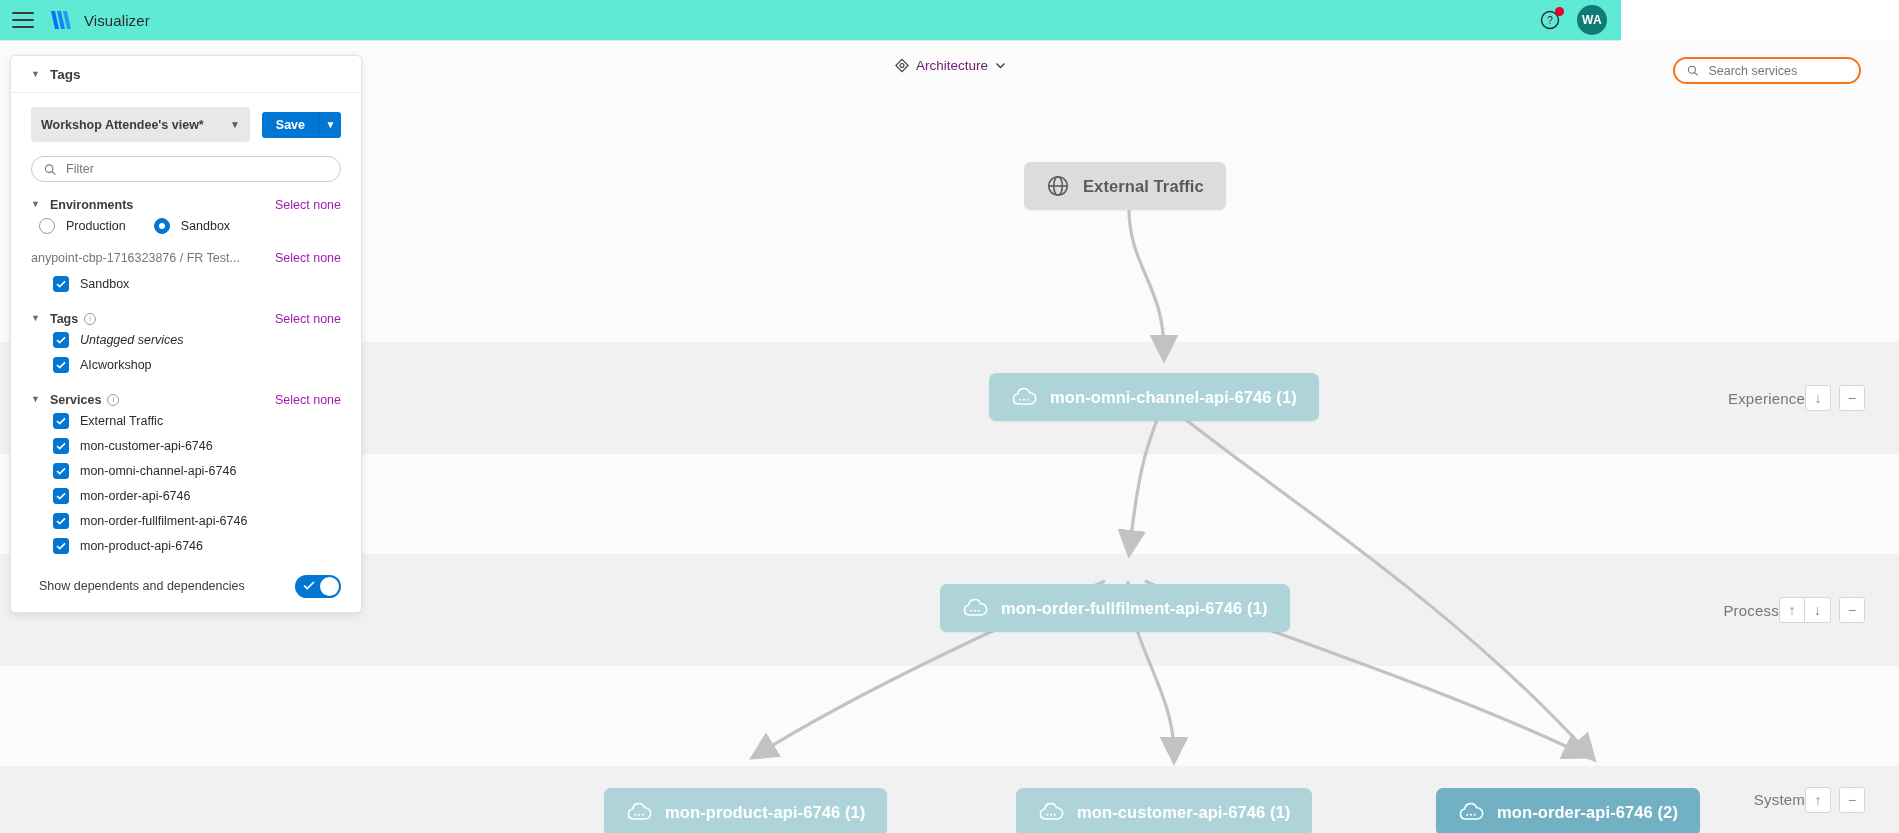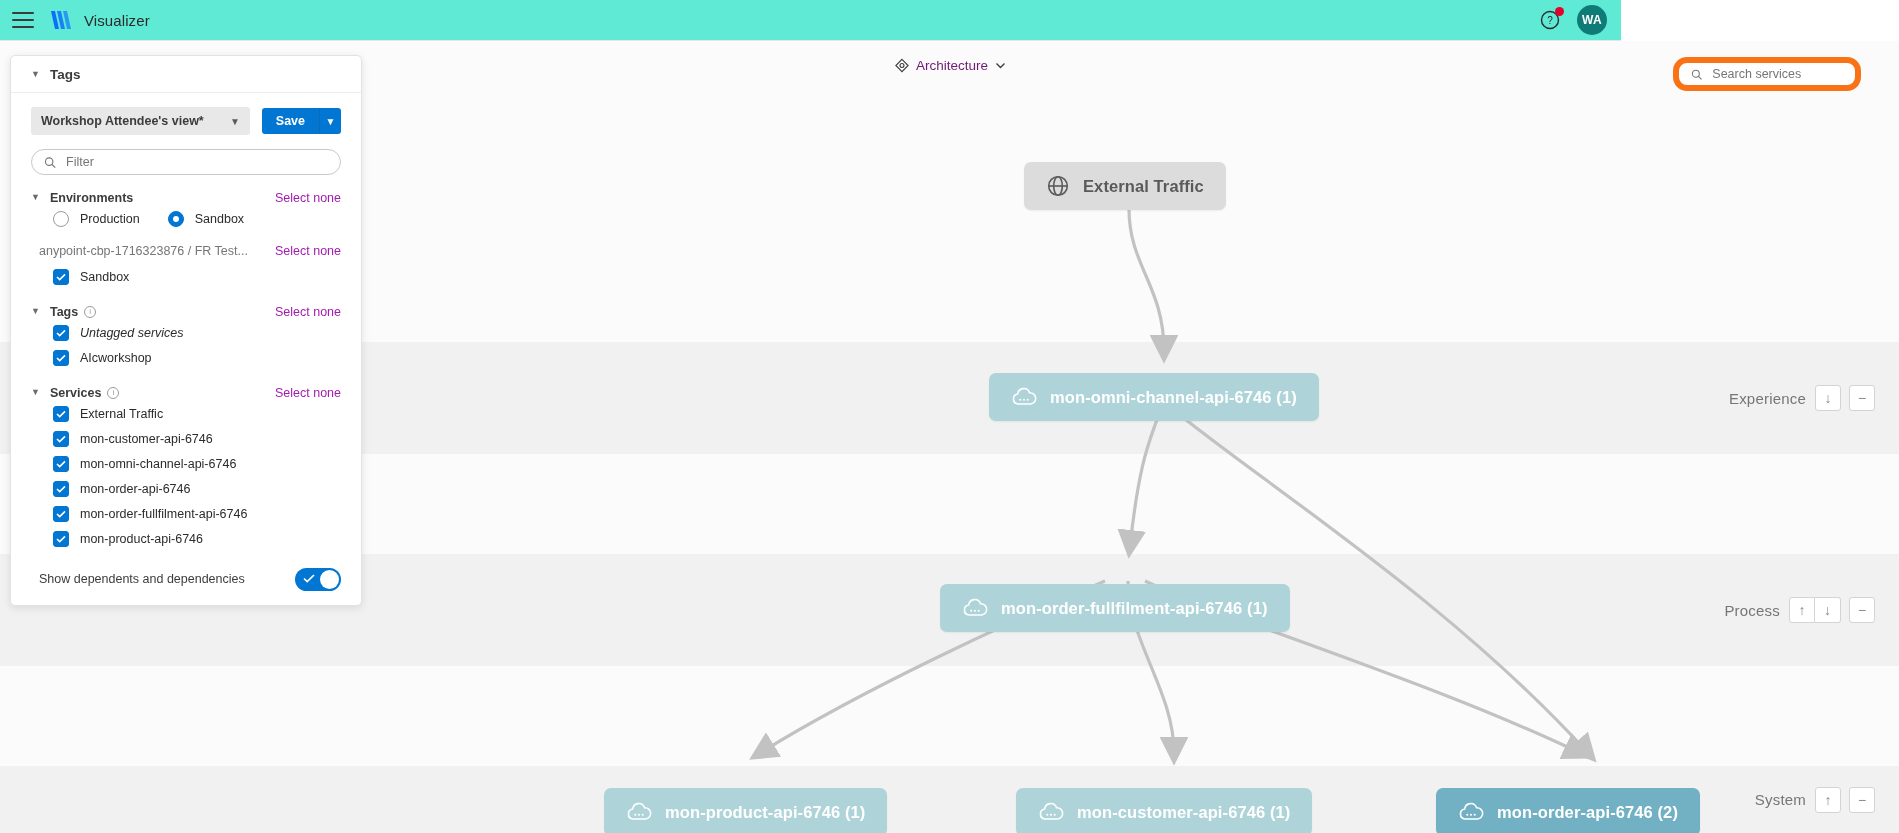--- a/index.html
+++ b/index.html
@@ -62,21 +62,21 @@
     position: absolute; left: 0; width: 1899px;
     background: #f1f1f1;
   }
   .band-exp  { top: 301px; height: 112px; }
   .band-proc { top: 513px; height: 112px; }
   .band-sys  { top: 725px; height: 67px; }
 
   .band-label {
     position: absolute; right: 0; top: 0; height: 100%;
     display: flex; align-items: center; justify-content: flex-start;
-    gap: 9px; padding-right: 24px;
+    padding-right: 34px;
     pointer-events: none;
   }
   .band-label .lbl {
     font-size: 15px; color: #767676; letter-spacing: .2px;
   }
   .band-btns { display: flex; gap: 8px; pointer-events: auto; }
   .lbtn {
     width: 26px; height: 26px;
     background: #ffffff; border: 1px solid #d4d4d4; border-radius: 3px;
     display: flex; align-items: center; justify-content: center;
@@ -90,21 +90,21 @@
   
   .arch-select {
     position: absolute; top: 17px; left: 50%; transform: translateX(-50%);
     display: flex; align-items: center; gap: 7px;
     font-size: 13.5px; color: #701a75; cursor: pointer;
     z-index: 20;
   }
   .search-pill {
     position: absolute; top: 16px; right: 38px;
     width: 188px; height: 27px;
-    border: 6px solid #f97316; border-radius: 14px;
+    border: 2px solid #f97316; border-radius: 14px;
     background: #fff;
     display: flex; align-items: center; gap: 8px; padding: 11px 12px;
     z-index: 20;
   }
   .search-pill input {
     border: none; outline: none; background: transparent;
     font-family: "Liberation Sans", sans-serif;
     font-size: 12.5px; color: #3c3c3c; width: 100%;
   }
   .search-pill input::placeholder { color: #767676; }
@@ -143,21 +143,21 @@
     padding: 0 20px; border-bottom: 1px solid #ededed;
   }
   .tri { color: #6b6b6b; font-size: 9px; line-height: 1; cursor: pointer; }
   .panel-head .htxt { font-size: 13.5px; font-weight: bold; color: #3c3c3c; }
 
   .panel-row1 {
     display: flex; align-items: center; gap: 0;
     padding: 14px 20px 0 20px;
   }
   .viewsel {
-    flex: 1; height: 28px; background: #e8e8e8; border-radius: 3px;
+    flex: 1; height: 35px; background: #e8e8e8; border-radius: 3px;
     display: flex; align-items: center; justify-content: space-between;
     padding: 0 10px; font-size: 12.5px; font-weight: bold; color: #3c3c3c;
     cursor: pointer;
   }
   .viewsel .cv { color: #5a5a5a; font-size: 10px; }
   .save-btn {
     height: 26px; padding: 0 14px; margin-left: 12px;
     background: #0176d3; color: #fff; border: none; border-radius: 3px 0 0 3px;
     font-family: "Liberation Sans", sans-serif;
     font-size: 12.5px; font-weight: bold; cursor: pointer;
@@ -193,21 +193,21 @@
     font-size: 8px; color: #9b9b9b; margin-left: 6px; font-style: normal;
   }
   .selnone {
     margin-left: auto; font-size: 12.5px; color: #a21caf; cursor: pointer;
   }
 
   .opt-row {
     display: flex; align-items: center; gap: 11px;
     padding: 0 20px 0 42px; height: 25px;
   }
-  .opt-row.inline { padding-left: 42px; gap: 11px; }
+  .opt-row.inline { padding-left: 28px; gap: 11px; }
   .opt-label { font-size: 12.5px; color: #2b2b2b; }
   .opt-label.ital { font-style: italic; }
 
   .radio {
     width: 16px; height: 16px; border-radius: 50%;
     border: 1.5px solid #9b9b9b; background: #fff;
     display: inline-flex; align-items: center; justify-content: center;
     flex: none; cursor: pointer;
   }
   .radio.on { border-color: #0176d3; background: #0176d3; }
@@ -216,21 +216,21 @@
   }
   .chk {
     width: 16px; height: 16px; border-radius: 3px;
     border: 1.5px solid #9b9b9b; background: #fff;
     display: inline-flex; align-items: center; justify-content: center;
     flex: none; cursor: pointer;
   }
   .chk.on { background: #0176d3; border-color: #0176d3; }
 
   .envgrp-label {
-    padding: 0 20px 0 28px; margin-top: 13px;
+    padding: 0 20px 0 20px; margin-top: 13px;
     display: flex; align-items: center;
     font-size: 12.5px; color: #767676;
   }
 
   .toggle-row {
     display: flex; align-items: center;
     padding: 0 20px 0 28px; margin-top: 16px; height: 24px;
   }
   .toggle-row .tlabel { font-size: 12.5px; color: #3c3c3c; }
   .toggle {

